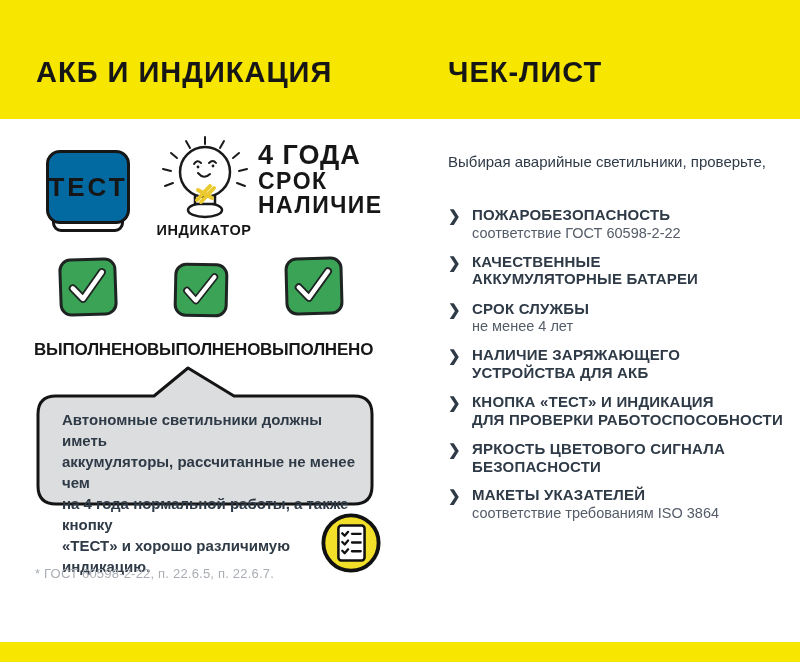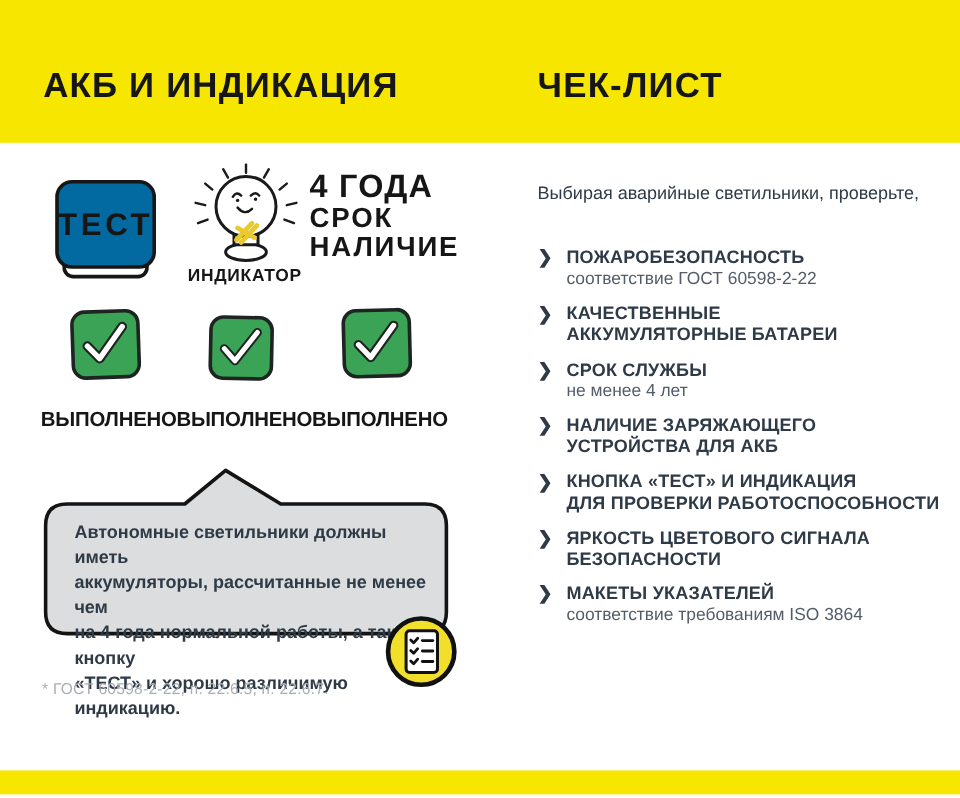--- a/index.html
+++ b/index.html
@@ -34,21 +34,21 @@
 
   .sq{position:absolute;background:var(--c-green,#3AA356);border:3.5px solid #1E2422;border-radius:12px;}
   .sq svg{position:absolute;inset:0;}
   .sq1{left:59px;top:258px;width:58px;height:58px;transform:rotate(-2deg);}
   .sq2{left:174px;top:263px;width:54px;height:54px;transform:rotate(1.2deg);}
   .sq3{left:285px;top:257px;width:58px;height:58px;transform:rotate(-1.5deg);}
 
   .done{position:absolute;top:340px;width:110px;font-size:17px;font-weight:700;letter-spacing:-.2px;color:var(--c-ink);white-space:nowrap;}
   .done.d1{left:34px;} .done.d2{left:147px;} .done.d3{left:260px;}
 
-  .bubble{position:absolute;left:36px;top:388px;width:340px;height:146px;padding-left:24px;}
+  .bubble{position:absolute;left:36px;top:364px;width:340px;height:146px;padding-left:24px;}
   .bubble svg{position:absolute;inset:0;}
   .bubble-text{position:absolute;left:26px;top:45px;width:296px;font-size:15px;font-weight:700;line-height:21px;color:var(--c-navy,#2F3A47);}
   .bubble-text span{display:block;}
 
   .badge{position:absolute;left:320px;top:512px;width:62px;height:62px;}
 
   .footnote{position:absolute;left:35px;top:566px;font-size:13px;color:var(--c-footnote-gray,#A9AEB4);letter-spacing:.2px;text-align:right;}
 
   
   .intro{position:absolute;left:448px;top:151px;width:340px;font-size:15px;line-height:22.5px;color:var(--c-navy);}

